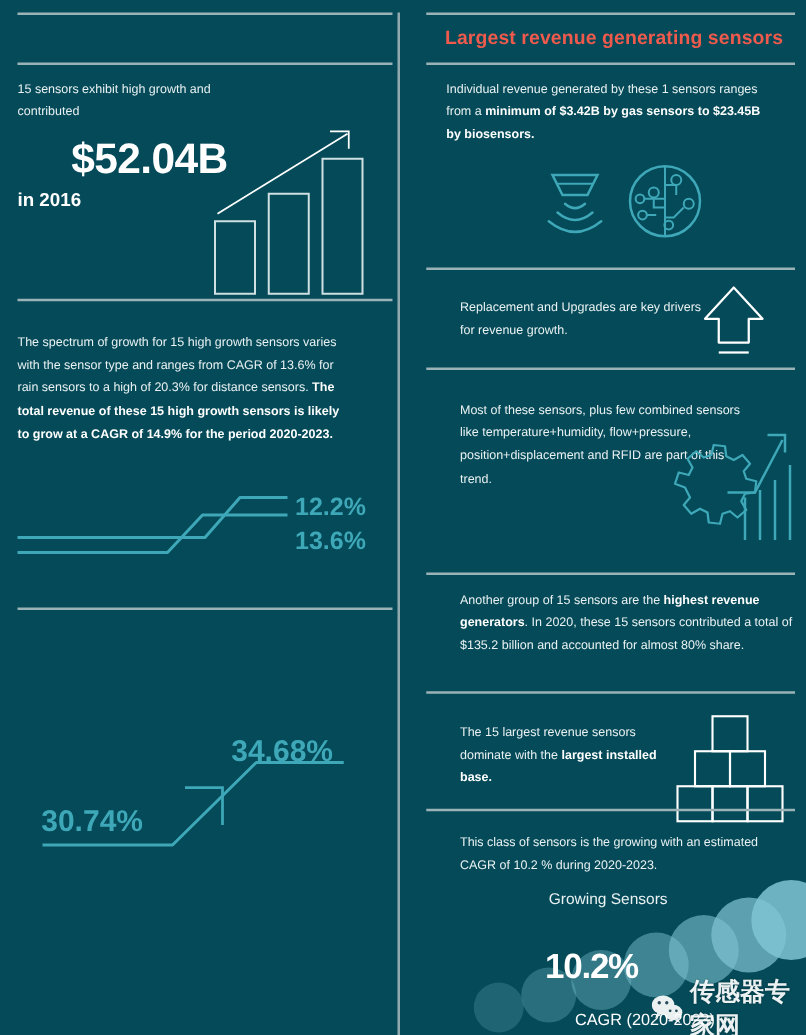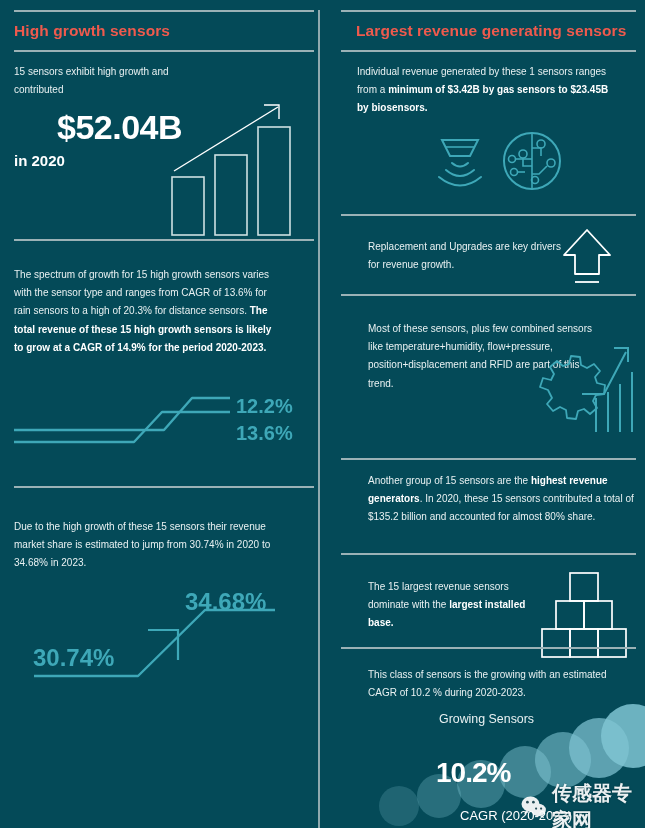--- a/index.html
+++ b/index.html
@@ -133,27 +133,26 @@
 </head>
 <body>
 
 <div id="page">
 
   <div class="vsep"></div>
 
   <div class="col col-left">
 
     <div class="rule" style="left:14px; top:10px; width:300px;"></div>
-    <div class="section-title" style="left:14px; top:22px;">High growth sensors</div>
     <div class="rule" style="left:14px; top:50px; width:300px;"></div>
 
     <div class="body" style="left:14px; top:63px; width:200px;">15 sensors exhibit high growth and contributed</div>
 
     <div class="bignum" style="left:14px; top:108px;">$52.04B</div>
-    <div class="bignum-sub" style="left:14px; top:152px;">in 2020</div>
+    <div class="bignum-sub" style="left:14px; top:152px;">in 2016</div>
 
     <div class="svg-abs" style="left:160px; top:95px;">
       <svg width="140" height="145" viewBox="0 0 140 145">
         <rect x="12" y="82" width="32" height="58" fill="none" stroke="#cfe0e3" stroke-width="1.6"></rect>
         <rect x="55" y="60" width="32" height="80" fill="none" stroke="#cfe0e3" stroke-width="1.6"></rect>
         <rect x="98" y="32" width="32" height="108" fill="none" stroke="#cfe0e3" stroke-width="1.6"></rect>
         <path d="M14 76 L118 12" fill="none" stroke="#ffffff" stroke-width="1.4"></path>
         <path d="M104 10 L119 10 L119 24" fill="none" stroke="#ffffff" stroke-width="1.4"></path>
       </svg>
     </div>
@@ -168,21 +167,20 @@
       <svg width="228" height="60" viewBox="0 0 228 60">
         <path d="M2 52 L122 52 L150 22 L218 22" fill="none" stroke="#3ea8b8" stroke-width="2.4" stroke-linejoin="round"></path>
         <path d="M2 40 L152 40 L180 8 L218 8" fill="none" stroke="#3ea8b8" stroke-width="2.4" stroke-linejoin="round"></path>
       </svg>
     </div>
     <div class="pct-label lg" style="left:236px; top:395px;">12.2%</div>
     <div class="pct-label lg" style="left:236px; top:422px;">13.6%</div>
 
     <div class="rule" style="left:14px; top:486px; width:300px;"></div>
 
-    <div class="body" style="left:14px; top:518px; width:285px;">Due to the high growth of these 15 sensors their revenue market share is estimated to jump from 30.74% in 2020 to 34.68% in 2023.</div>
 
     <div class="svg-abs" style="left:30px; top:588px;">
       <svg width="230" height="95" viewBox="0 0 230 95">
         <path d="M4 88 L108 88 L175 22 L245 22" fill="none" stroke="#3ea8b8" stroke-width="2.4" stroke-linejoin="round"></path>
         <path d="M118 42 L148 42 L148 72" fill="none" stroke="#3ea8b8" stroke-width="2.2"></path>
       </svg>
     </div>
     <div class="pct-label" style="left:33px; top:644px;">30.74%</div>
     <div class="pct-label" style="left:185px; top:588px;">34.68%</div>
   </div>

